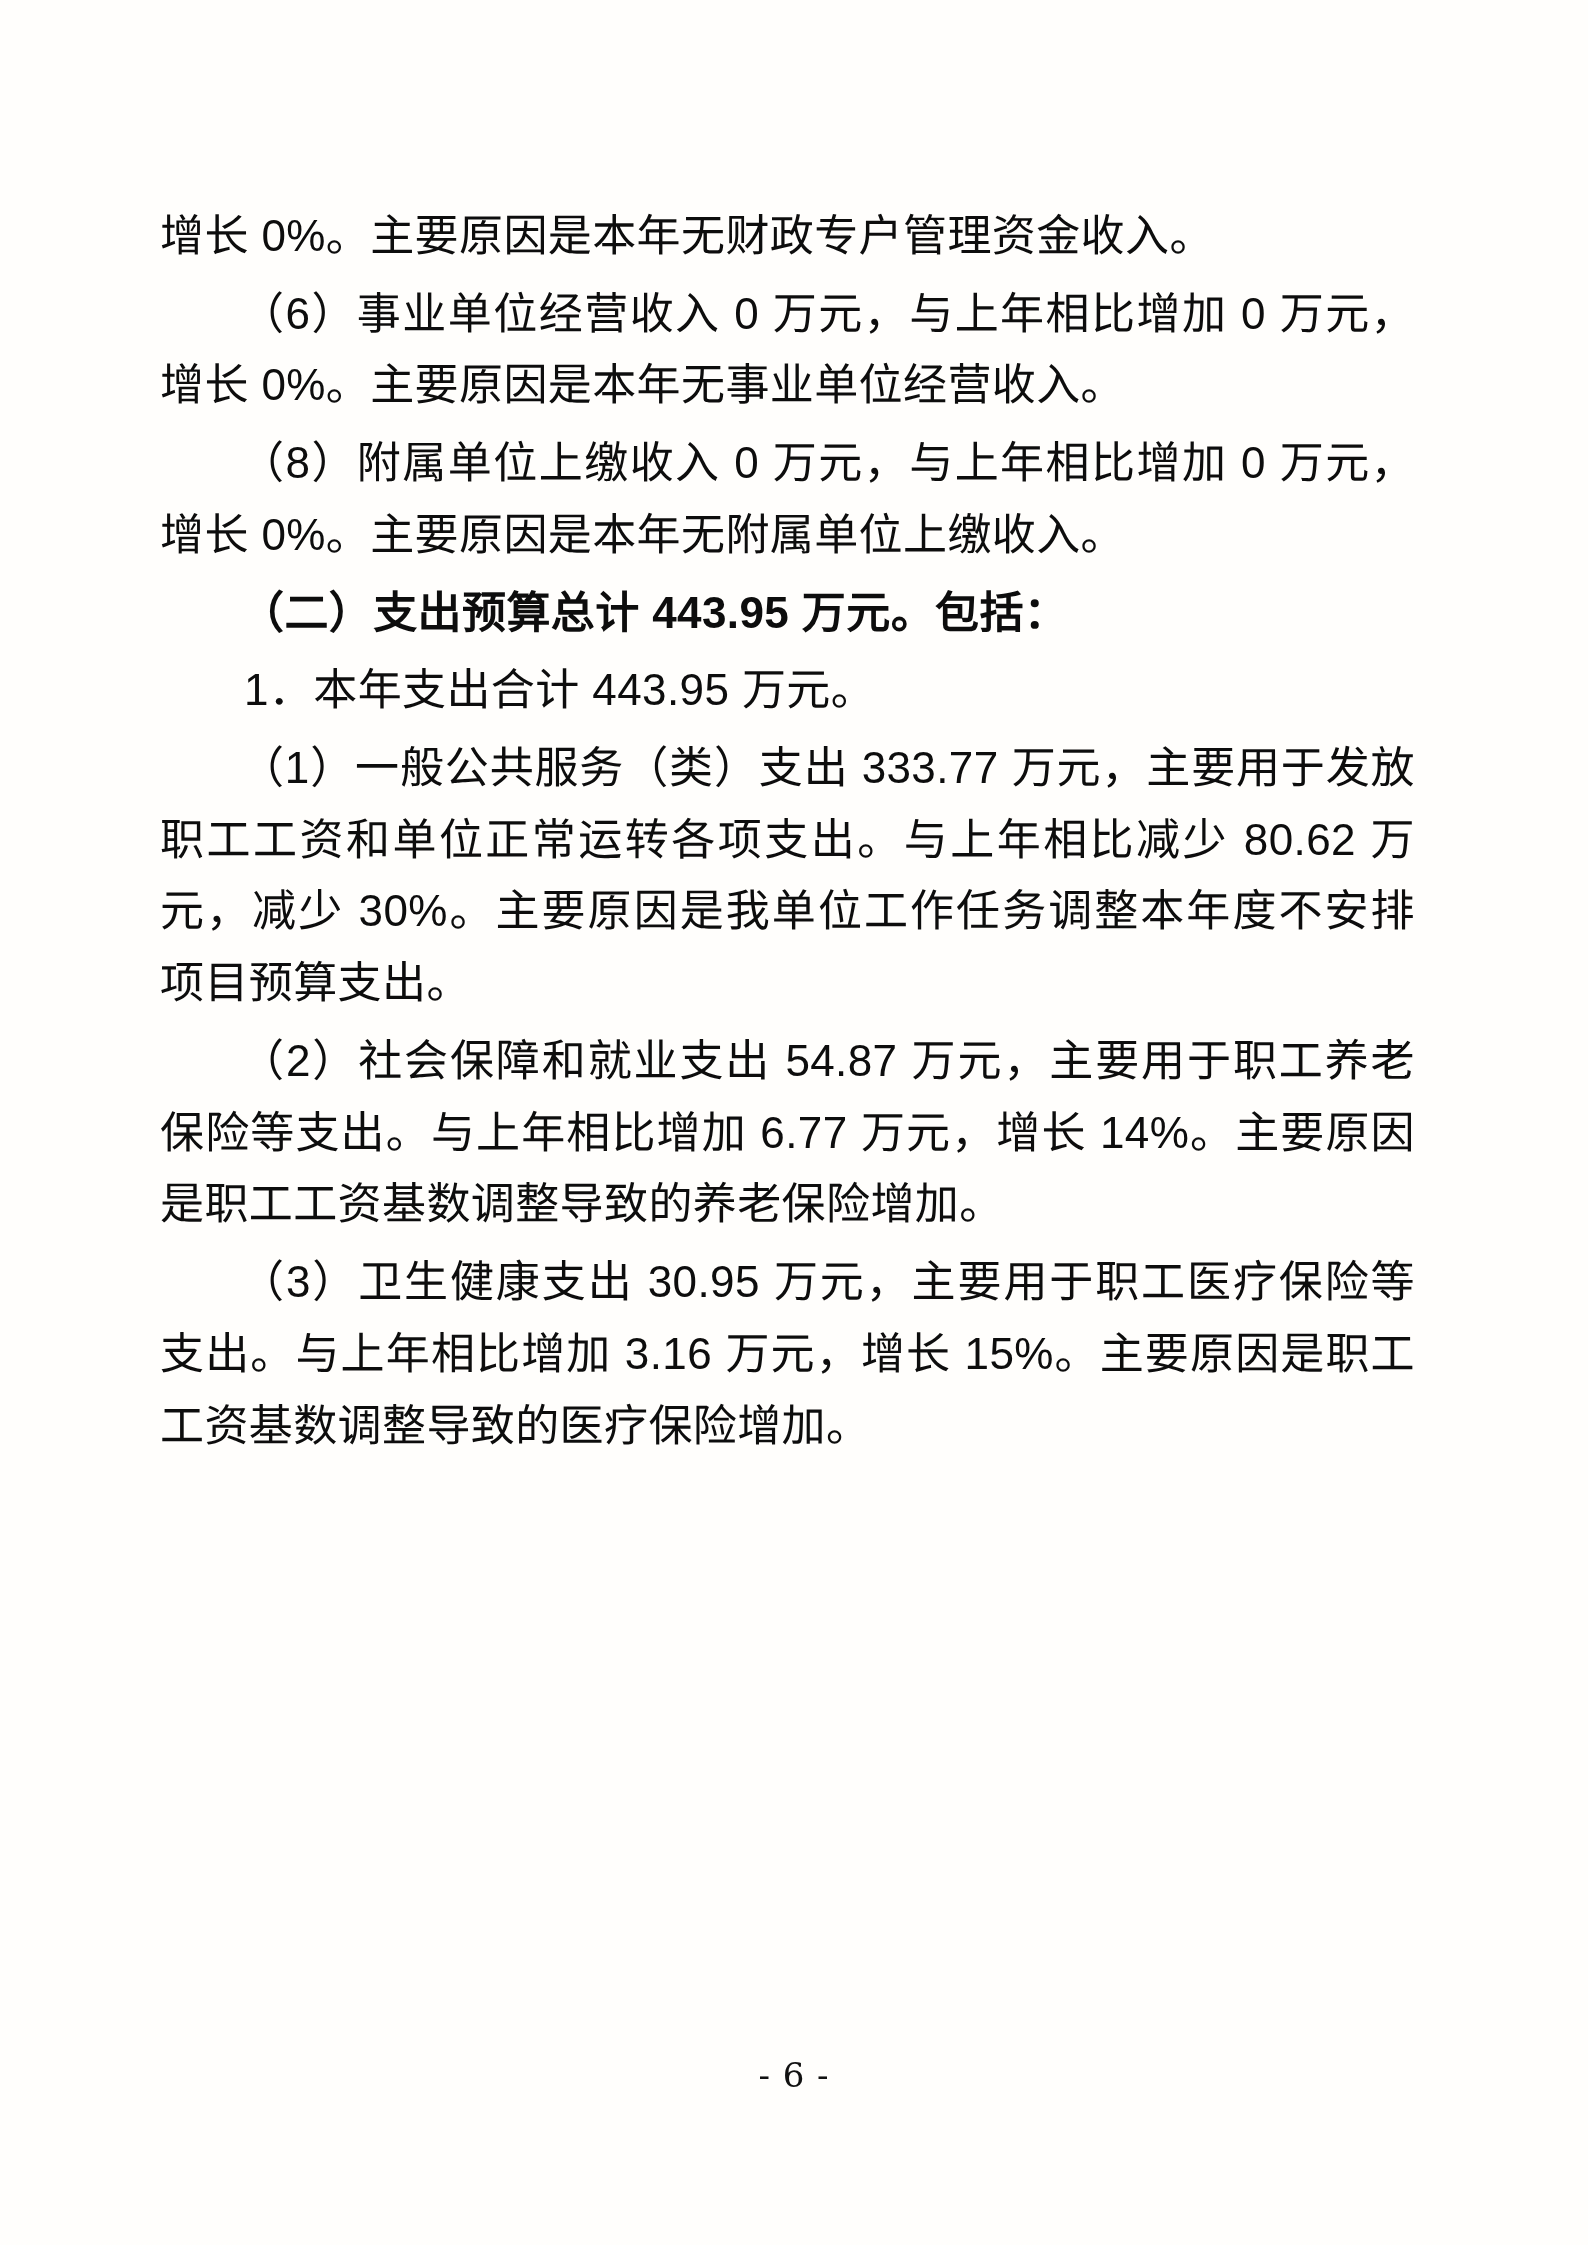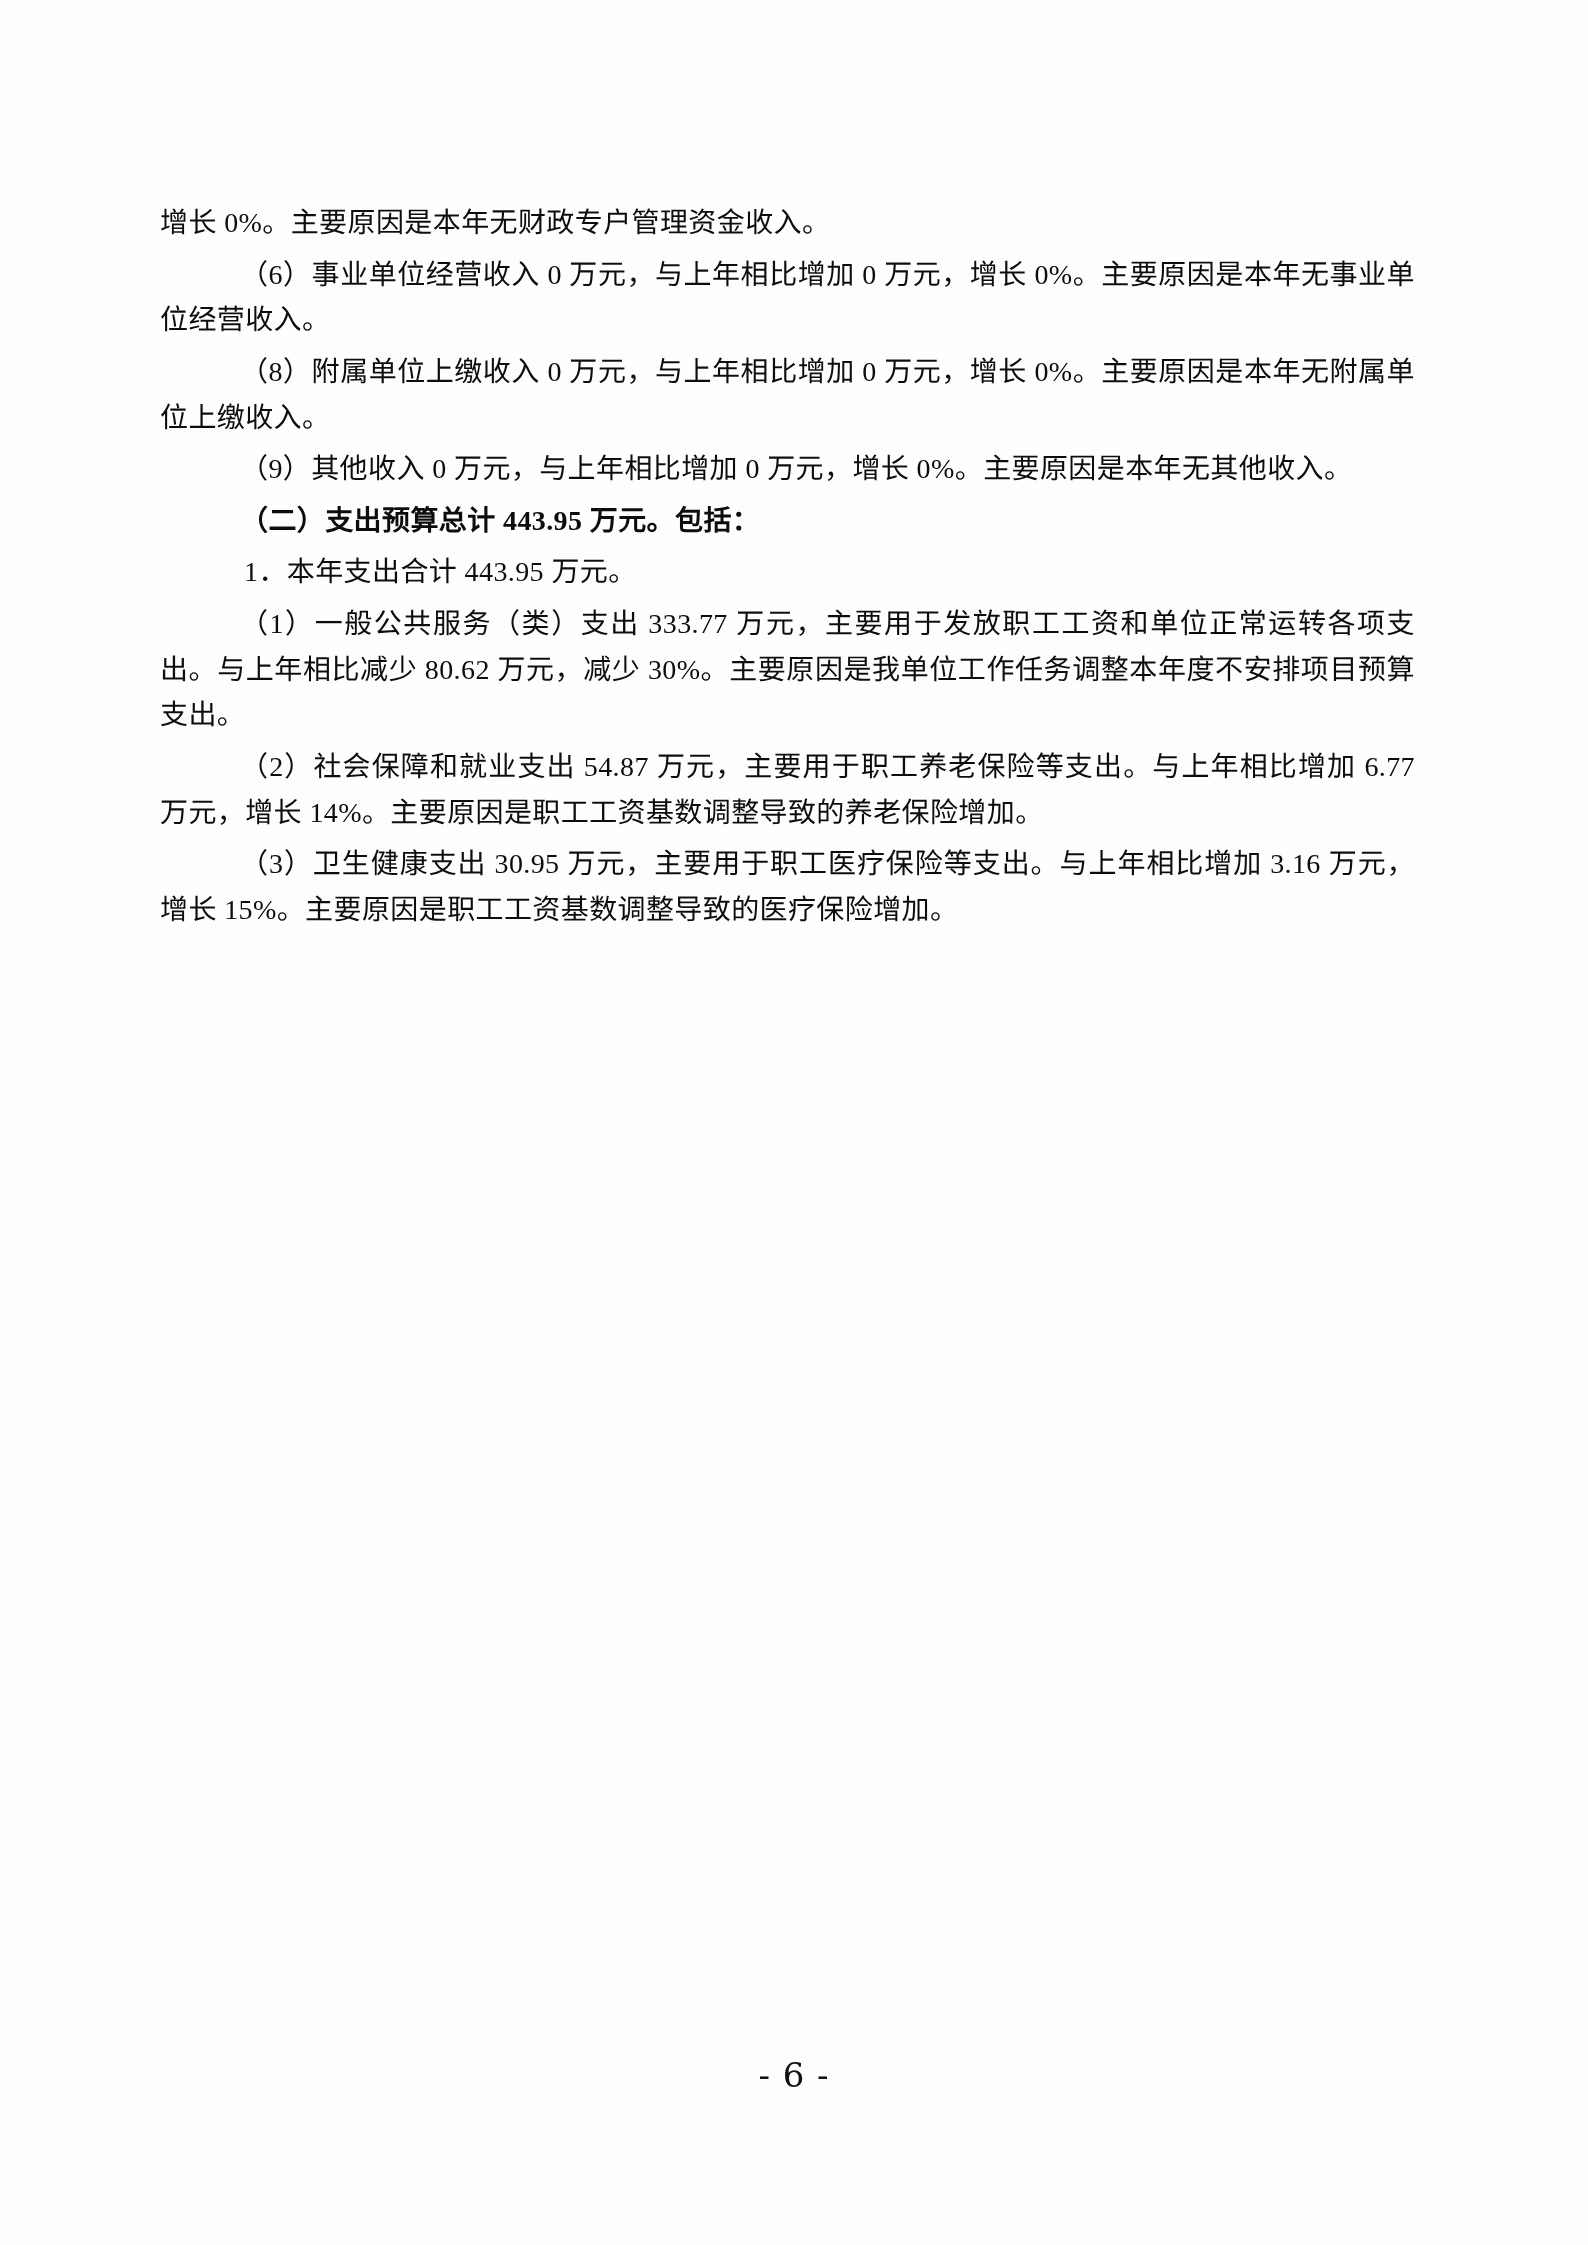--- a/index.html
+++ b/index.html
@@ -22,26 +22,26 @@
     overflow: hidden;
   }
   .content {
     position: absolute;
     left: 160px;
     top: 200px;
     width: 1255px;
   }
   p.para {
     margin: 0 0 6px 0;
-    font-size: 28px;
+    font-size: 44px;
     line-height: 1.63;
     text-align: justify;
     text-justify: inter-ideograph;
     letter-spacing: 0.4px;
-    font-family: Liberation Serif, serif;
+    font-family: Liberation Sans, sans-serif;
   }
   p.indent {
     text-indent: 80px;
   }
   p.indent-num {
     text-indent: 84px;
   }
   .bold-head {
     font-weight: bold;
     letter-spacing: 1px;
@@ -66,21 +66,20 @@
   <div class="content">
 
     <p class="para">增长 0%。主要原因是本年无财政专户管理资金收入。</p>
 
 
     <p class="para indent">（6）事业单位经营收入 0 万元，与上年相比增加 0 万元，增长 0%。主要原因是本年无事业单位经营收入。</p>
 
 
     <p class="para indent">（8）附属单位上缴收入 0 万元，与上年相比增加 0 万元，增长 0%。主要原因是本年无附属单位上缴收入。</p>
 
-    <p class="para indent">（9）其他收入 0 万元，与上年相比增加 0 万元，增长 0%。主要原因是本年无其他收入。</p>
 
     <p class="para indent bold-head">（二）支出预算总计 443.95 万元。包括：</p>
 
     <p class="para indent-num">1．本年支出合计 443.95 万元。</p>
 
     <p class="para indent">（1）一般公共服务（类）支出 333.77 万元，主要用于发放职工工资和单位正常运转各项支出。与上年相比减少 80.62 万元，减少 30%。主要原因是我单位工作任务调整本年度不安排项目预算支出。</p>
 
     <p class="para indent">（2）社会保障和就业支出 54.87 万元，主要用于职工养老保险等支出。与上年相比增加 6.77 万元，增长 14%。主要原因是职工工资基数调整导致的养老保险增加。</p>
 
     <p class="para indent">（3）卫生健康支出 30.95 万元，主要用于职工医疗保险等支出。与上年相比增加 3.16 万元，增长 15%。主要原因是职工工资基数调整导致的医疗保险增加。</p>

